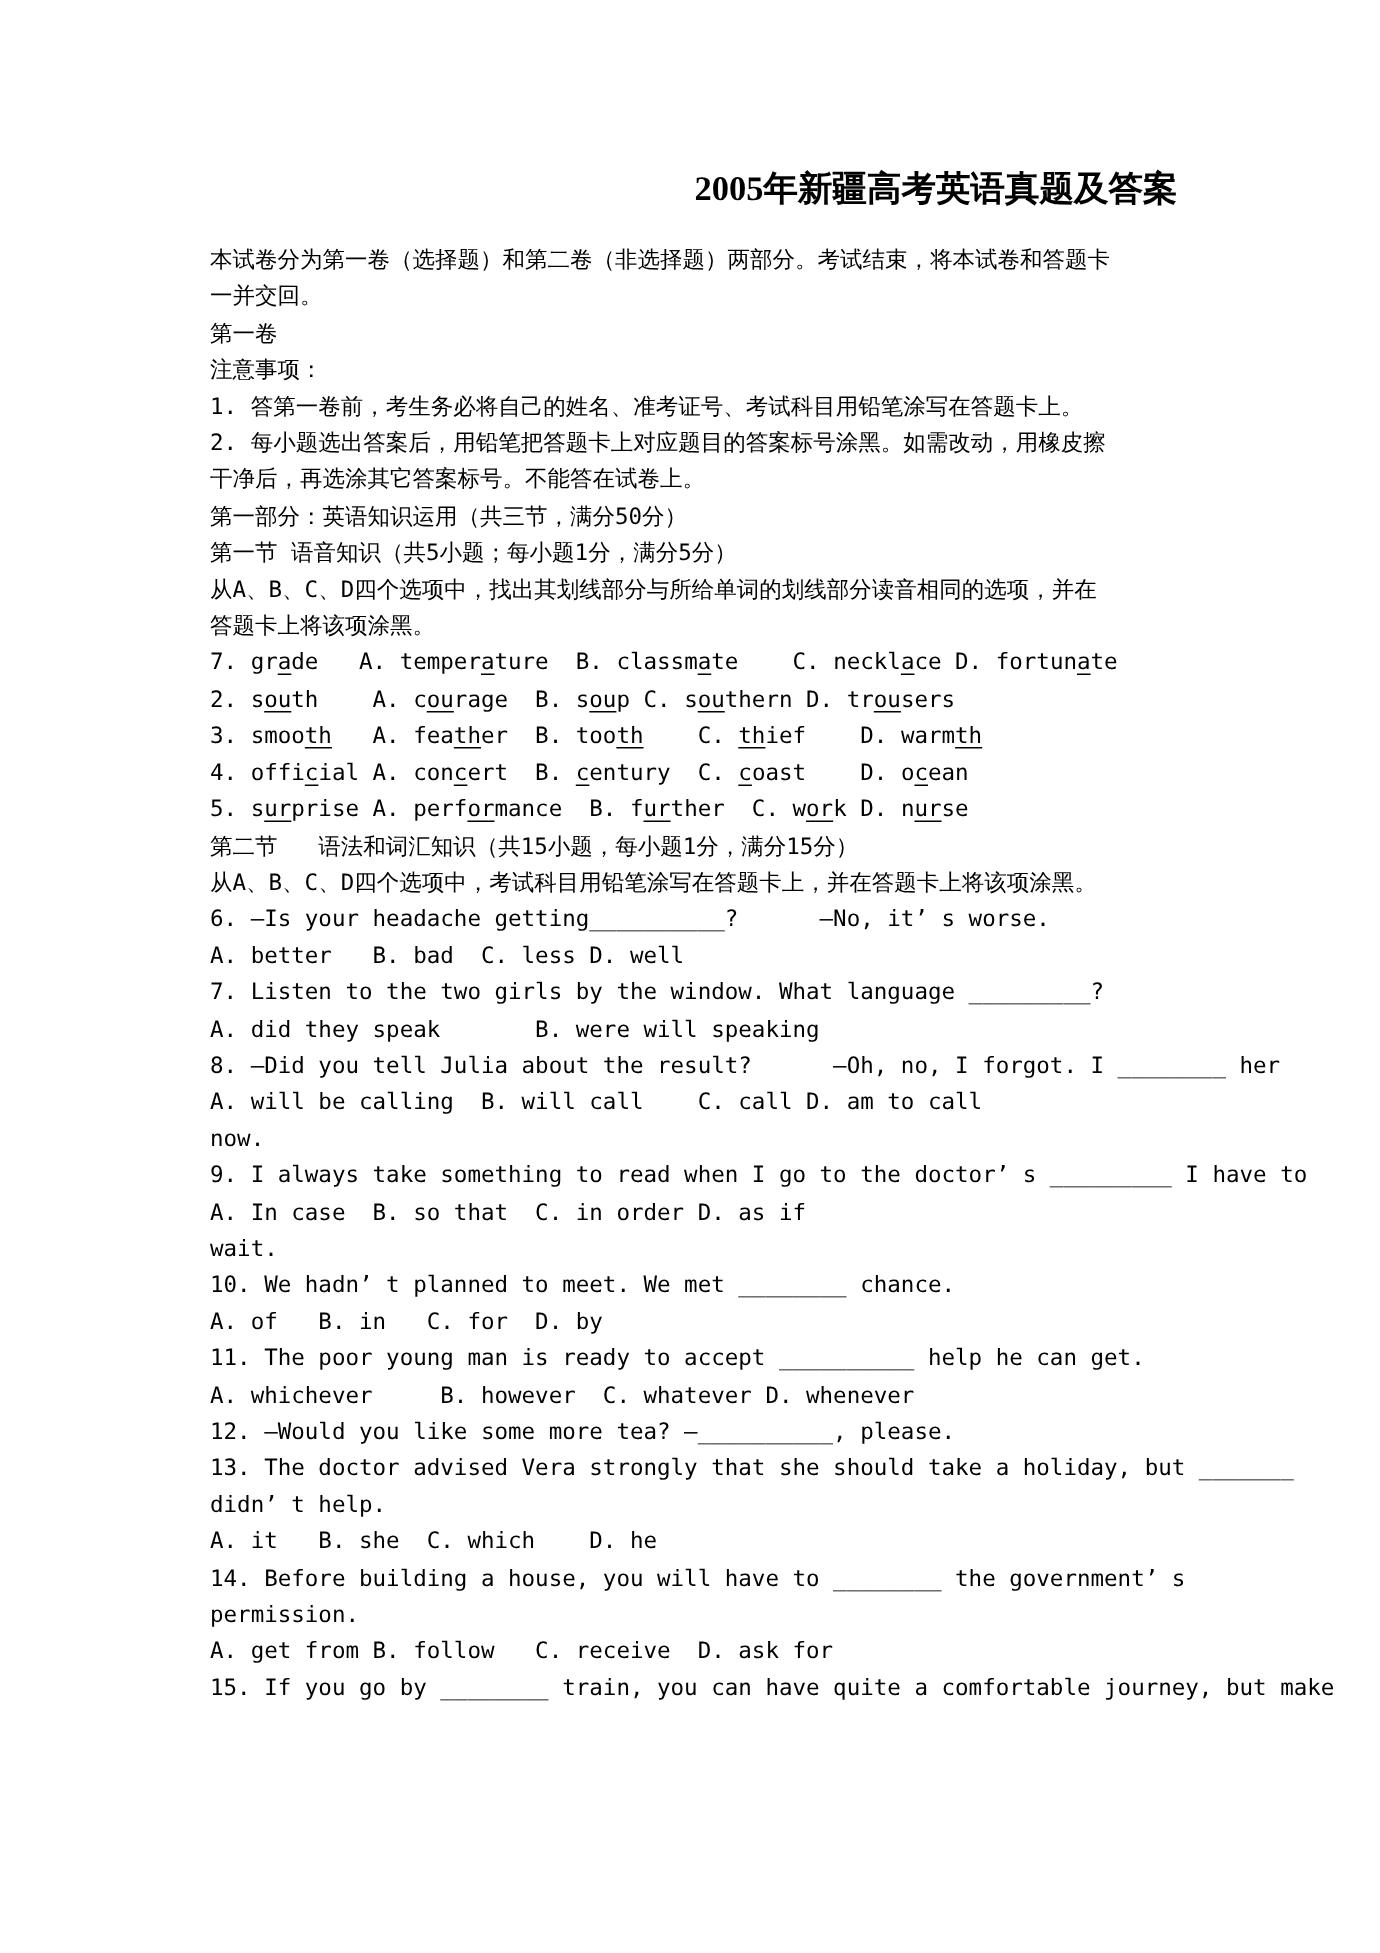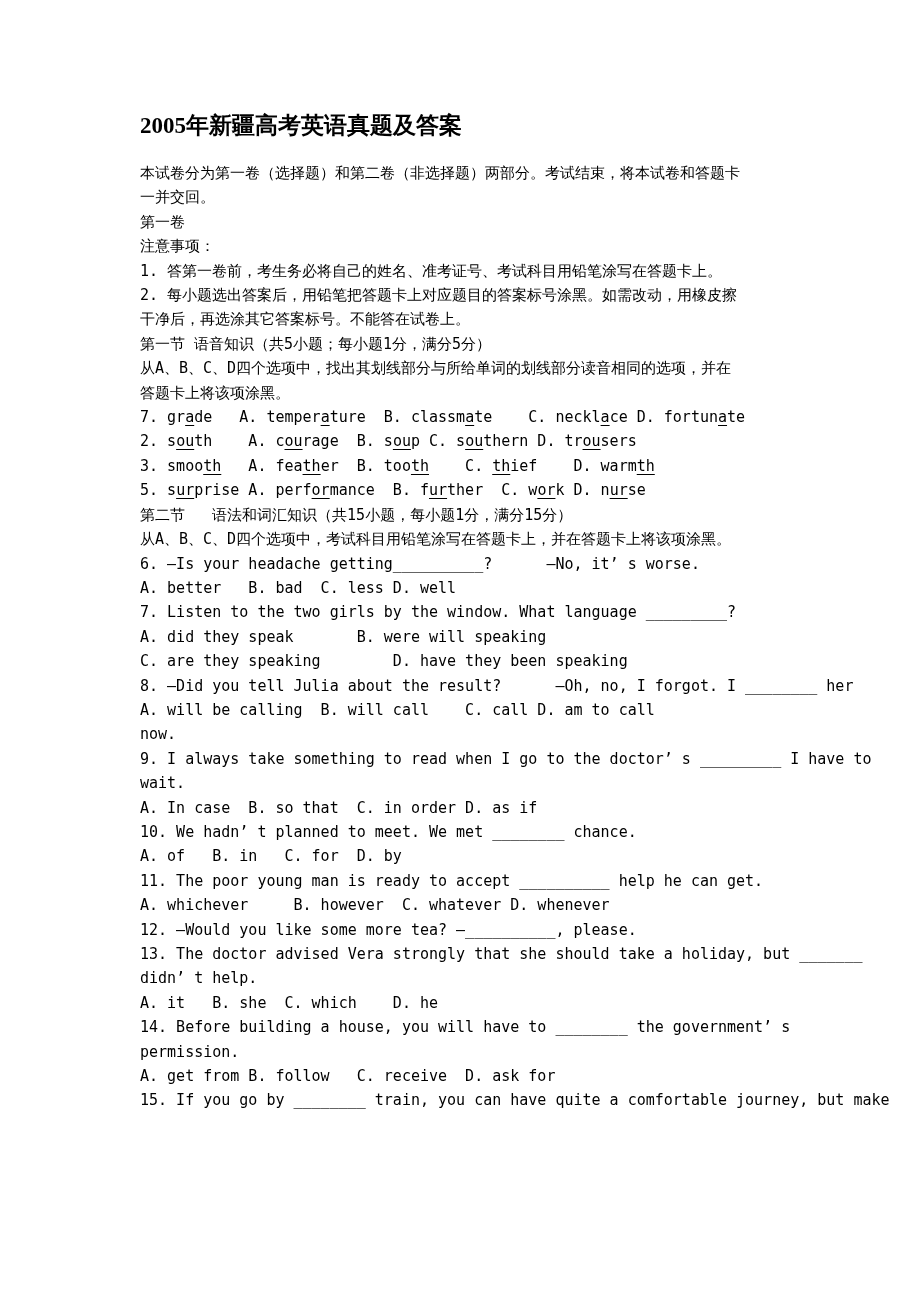--- a/index.html
+++ b/index.html
@@ -31,21 +31,21 @@
     left: 140px;
     top: 110px;
     width: 700px;
     z-index: 2;
   }
   .title {
     font-family: "Liberation Serif", "DejaVu Serif", serif;
     font-size: 23px;
     font-weight: bold;
     color: #000000;
-    text-align: left;
+    text-align: right;
     margin: 0 0 20px 0;
     width: 645px;
   }
   .line {
     font-family: "DejaVu Sans Mono", "Liberation Serif", monospace;
     font-size: 15px;
     line-height: 24.4px;
     color: #000000;
     white-space: pre;
   }
@@ -61,40 +61,41 @@
   <div class="content">
     <h1 class="title">2005年新疆高考英语真题及答案</h1>
     <div id="lines">
         <div class="line">本试卷分为第一卷（选择题）和第二卷（非选择题）两部分。考试结束，将本试卷和答题卡</div>
         <div class="line">一并交回。</div>
         <div class="line">第一卷</div>
         <div class="line">注意事项：</div>
         <div class="line">1. 答第一卷前，考生务必将自己的姓名、准考证号、考试科目用铅笔涂写在答题卡上。</div>
         <div class="line">2. 每小题选出答案后，用铅笔把答题卡上对应题目的答案标号涂黑。如需改动，用橡皮擦</div>
         <div class="line">干净后，再选涂其它答案标号。不能答在试卷上。</div>
+        <div class="line">第一部分：英语知识运用（共三节，满分50分）</div>
         <div class="line">第一节 语音知识（共5小题；每小题1分，满分5分）</div>
         <div class="line">从A、B、C、D四个选项中，找出其划线部分与所给单词的划线部分读音相同的选项，并在</div>
         <div class="line">答题卡上将该项涂黑。</div>
         <div class="line"><span>7. gr</span><span class="u">a</span><span>de   A. temper</span><span class="u">a</span><span>ture  B. classm</span><span class="u">a</span><span>te    C. neckl</span><span class="u">a</span><span>ce D. fortun</span><span class="u">a</span><span>te</span></div>
         <div class="line"><span>2. s</span><span class="u">ou</span><span>th    A. c</span><span class="u">ou</span><span>rage  B. s</span><span class="u">ou</span><span>p C. s</span><span class="u">ou</span><span>thern D. tr</span><span class="u">ou</span><span>sers</span></div>
         <div class="line"><span>3. smoo</span><span class="u">th</span><span>   A. fea</span><span class="u">th</span><span>er  B. too</span><span class="u">th</span><span>    C. </span><span class="u">th</span><span>ief    D. warm</span><span class="u">th</span></div>
+        <div class="line"><span>4. offi</span><span class="u">c</span><span>ial A. con</span><span class="u">c</span><span>ert  B. </span><span class="u">c</span><span>entury  C. </span><span class="u">c</span><span>oast    D. o</span><span class="u">c</span><span>ean</span></div>
         <div class="line"><span>5. s</span><span class="u">ur</span><span>prise A. perf</span><span class="u">or</span><span>mance  B. f</span><span class="u">ur</span><span>ther  C. w</span><span class="u">or</span><span>k D. n</span><span class="u">ur</span><span>se</span></div>
         <div class="line">第二节   语法和词汇知识（共15小题，每小题1分，满分15分）</div>
         <div class="line">从A、B、C、D四个选项中，考试科目用铅笔涂写在答题卡上，并在答题卡上将该项涂黑。</div>
         <div class="line">6. —Is your headache getting__________?      —No, it’ s worse.</div>
         <div class="line">A. better   B. bad  C. less D. well</div>
         <div class="line">7. Listen to the two girls by the window. What language _________?</div>
         <div class="line">A. did they speak       B. were will speaking</div>
-        <div class="line">C. are they speaking        D. have they been speaking</div>
         <div class="line">8. —Did you tell Julia about the result?      —Oh, no, I forgot. I ________ her</div>
         <div class="line">A. will be calling  B. will call    C. call D. am to call</div>
         <div class="line">now.</div>
         <div class="line">9. I always take something to read when I go to the doctor’ s _________ I have to</div>
+        <div class="line">A. In case  B. so that  C. in order D. as if</div>
         <div class="line">wait.</div>
-        <div class="line">A. In case  B. so that  C. in order D. as if</div>
         <div class="line">10. We hadn’ t planned to meet. We met ________ chance.</div>
         <div class="line">A. of   B. in   C. for  D. by</div>
         <div class="line">11. The poor young man is ready to accept __________ help he can get.</div>
         <div class="line">A. whichever     B. however  C. whatever D. whenever</div>
         <div class="line">12. —Would you like some more tea? —__________, please.</div>
         <div class="line">13. The doctor advised Vera strongly that she should take a holiday, but _______</div>
         <div class="line">didn’ t help.</div>
         <div class="line">A. it   B. she  C. which    D. he</div>
         <div class="line">14. Before building a house, you will have to ________ the government’ s</div>
         <div class="line">permission.</div>

